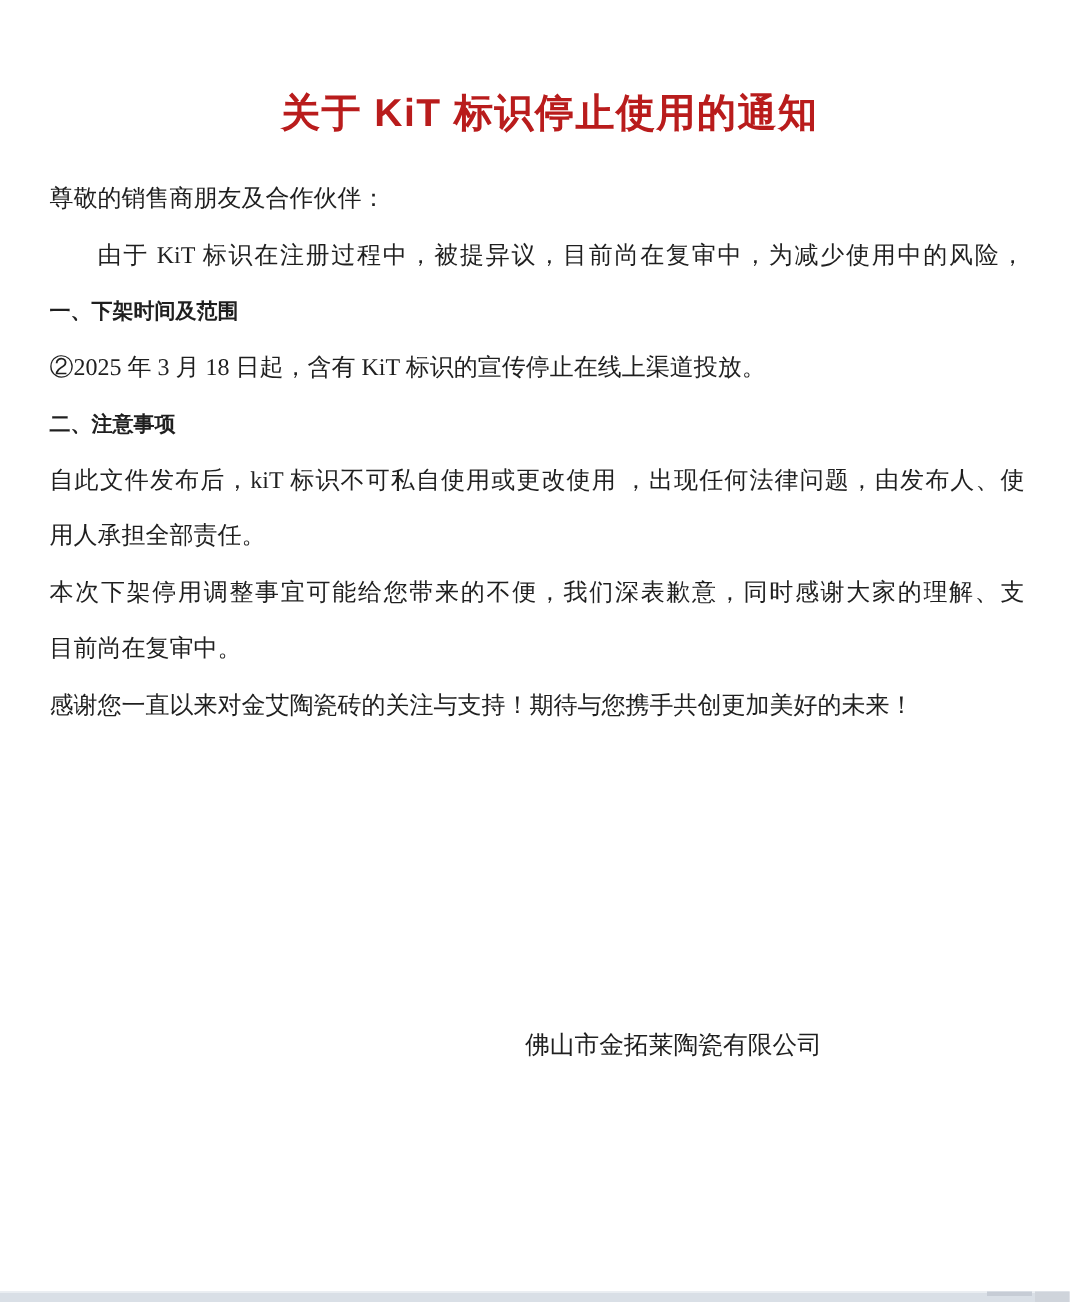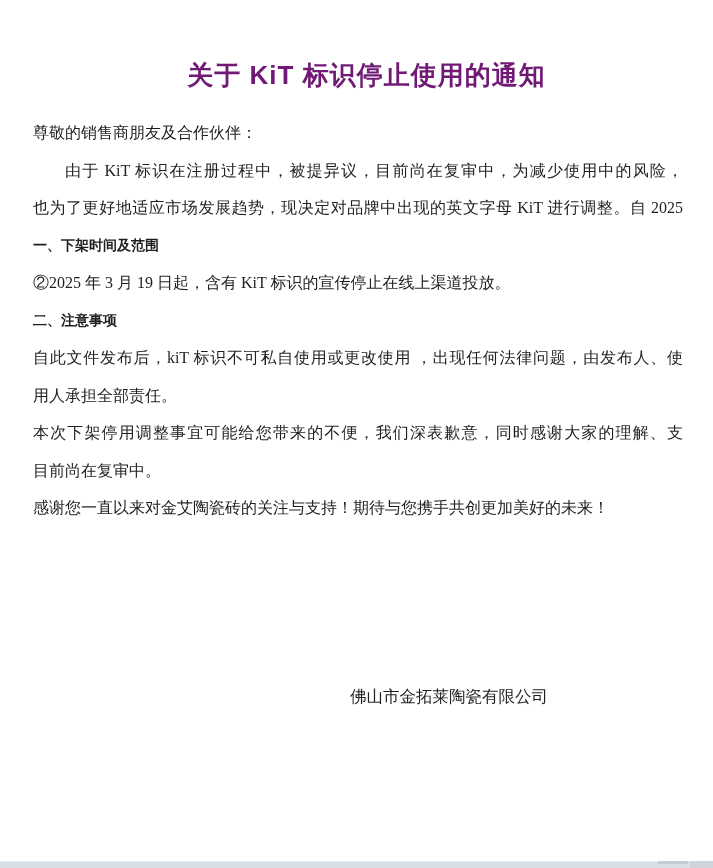--- a/index.html
+++ b/index.html
@@ -15,21 +15,21 @@
   .doc-title{
     position:absolute;
     top:41px;left:0;width:700px;
     text-align:center;
     padding-left:33px;
     box-sizing:border-box;
     font-family:"Liberation Sans","DejaVu Sans",sans-serif;
     font-weight:bold;
     font-size:26px;
     letter-spacing:1px;
-    color:#701a75;
+    color:#b91c1c;
     white-space:nowrap;
   }
   .body-block{
     position:absolute;
     top:114px;left:33px;width:650px;
   }
   .line{
     height:37.5px;
     line-height:37.5px;
     font-size:16px;
@@ -73,23 +73,22 @@
 </head>
 <body>
 
 <div class="page">
 
   <h1 class="doc-title">关于 KiT 标识停止使用的通知</h1>
 
   <div class="body-block">
     <div class="line">尊敬的销售商朋友及合作伙伴：</div>
     <div class="line jlast indent">由于 KiT 标识在注册过程中，被提异议，目前尚在复审中，为减少使用中的风险，</div>
-    <div class="line jlast">也为了更好地适应市场发展趋势，现决定对品牌中出现的英文字母 KiT 进行调整。自 2025</div>
     <div class="line heading">一、下架时间及范围</div>
-    <div class="line">②2025 年 3 月 19 日起，含有 KiT 标识的宣传停止在线上渠道投放。</div>
+    <div class="line">②2025 年 3 月 18 日起，含有 KiT 标识的宣传停止在线上渠道投放。</div>
     <div class="line heading">二、注意事项</div>
     <div class="line jlast">自此文件发布后，kiT 标识不可私自使用或更改使用 ，出现任何法律问题，由发布人、使</div>
     <div class="line">用人承担全部责任。</div>
     <div class="line jlast">本次下架停用调整事宜可能给您带来的不便，我们深表歉意，同时感谢大家的理解、支</div>
     <div class="line">目前尚在复审中。</div>
     <div class="line">感谢您一直以来对金艾陶瓷砖的关注与支持！期待与您携手共创更加美好的未来！</div>
   </div>
 
   <div class="signature-block">
     <div class="line">佛山市金拓莱陶瓷有限公司</div>

